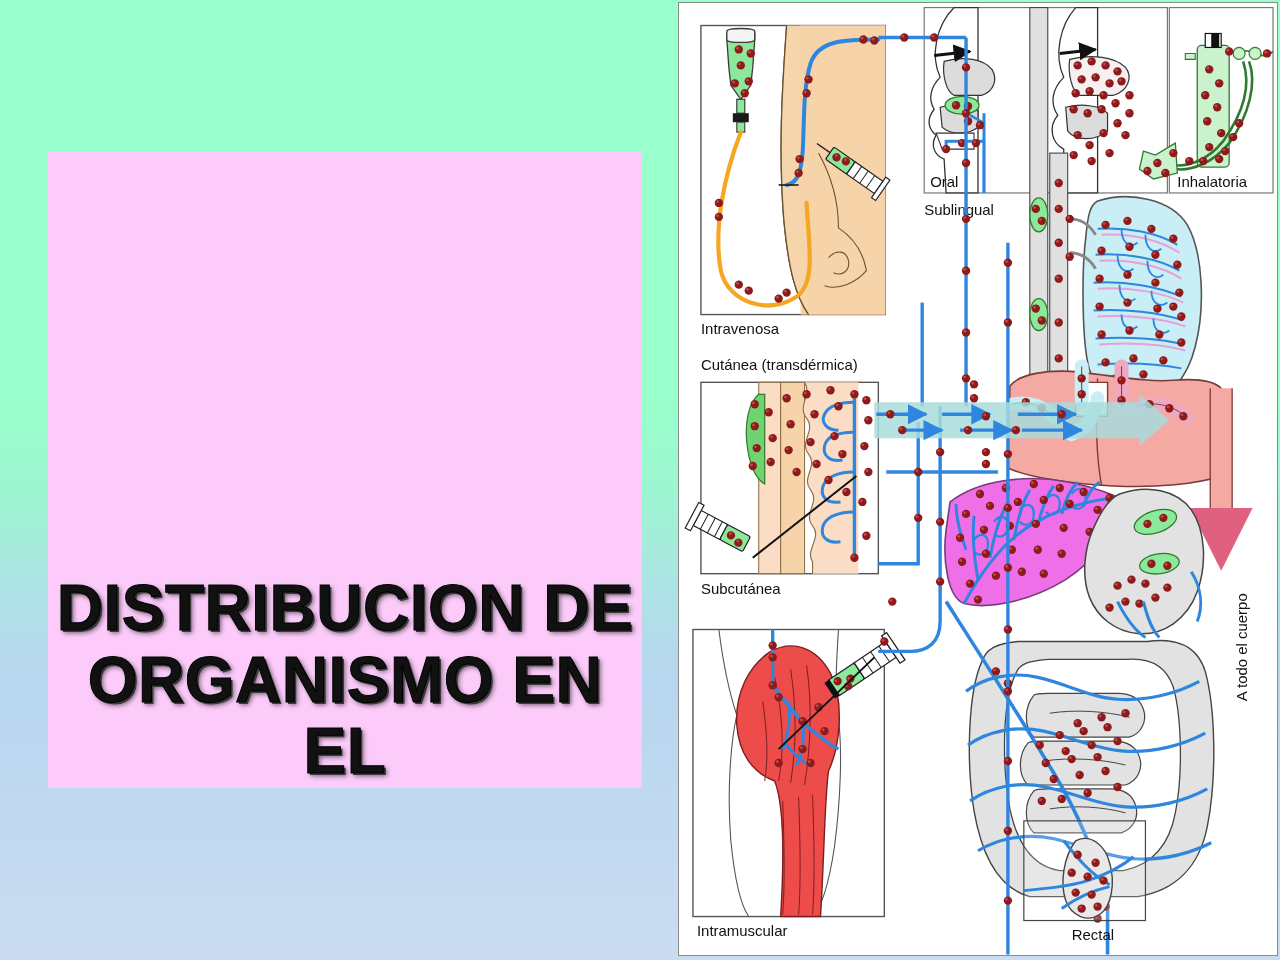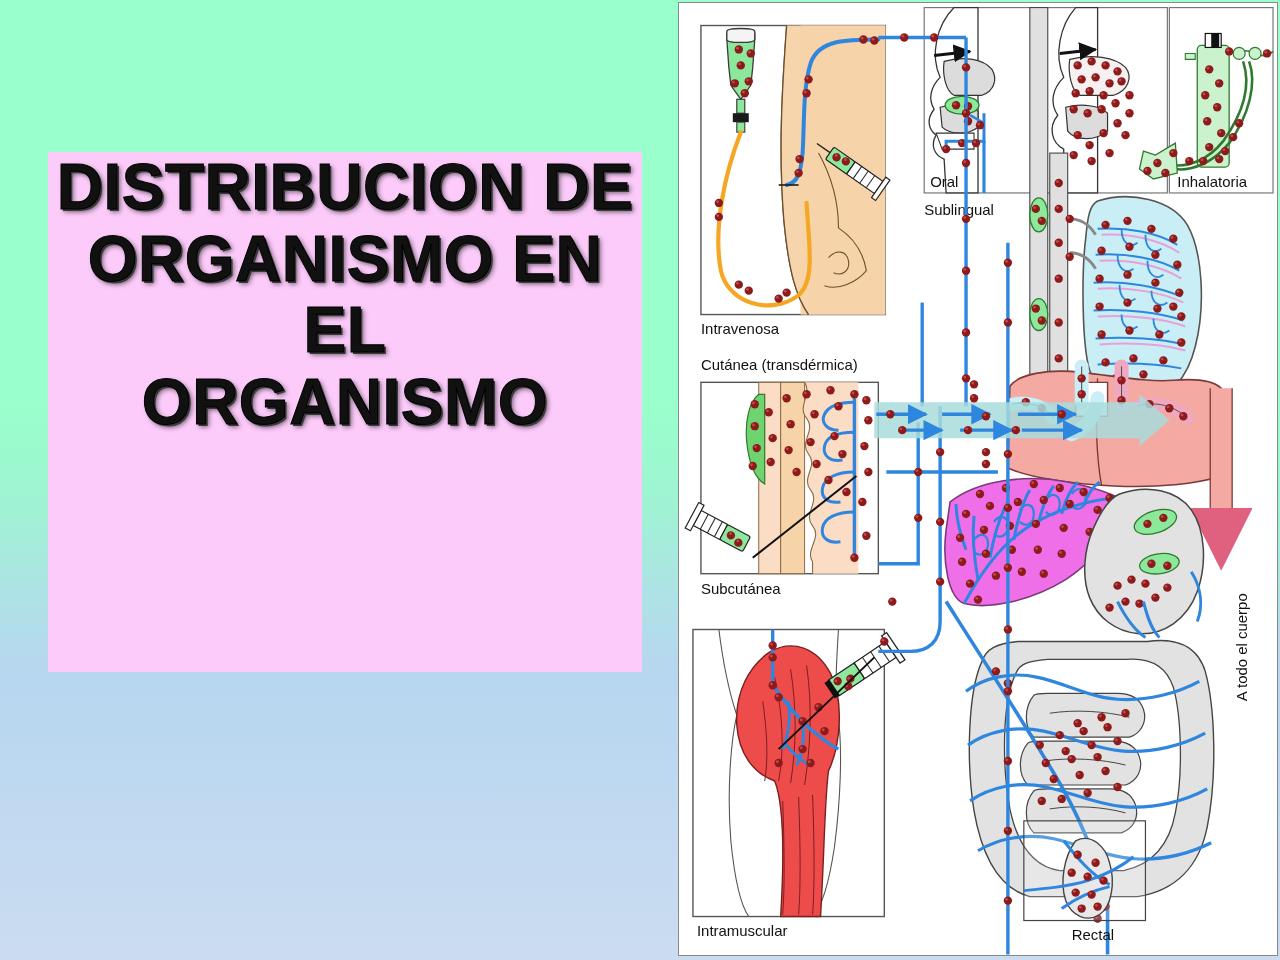--- a/index.html
+++ b/index.html
@@ -8,23 +8,23 @@
     width:1280px;height:960px;overflow:hidden;
     font-family:"Liberation Sans", sans-serif;
     background:linear-gradient(to bottom,
        #99ffcc 0%, #99ffcc 42%, #9ef4d2 52%,
        #aee2e6 62%, #b7d6ef 70%, #bdd8f1 80%, #cbdcf0 100%);
   }
   .slide{position:relative;width:1280px;height:960px;}
 
   
   .title-box{
-    position:absolute;left:48px;top:152px;width:594px;height:520px;
+    position:absolute;left:48px;top:152px;width:594px;height:636px;
     background:#fccbfa;
-    display:flex;align-items:flex-start;justify-content:center;
+    display:flex;align-items:flex-end;justify-content:center;
   }
   .title-text{
     text-align:center;
     font-family:"Liberation Sans", sans-serif;
     font-size:64px;font-weight:700;line-height:1.12;
     color:#111111;
     letter-spacing:0.5px;
     text-shadow:
        2px 2px 0 #3a3a3a,
        3px 3px 5px rgba(0,0,0,.55),
@@ -48,21 +48,20 @@
 </style>
 </head>
 <body>
 
 <div class="slide">
 
   <div class="title-box">
     <div class="title-text">
       <div>DISTRIBUCION DE</div>
       <div>ORGANISMO EN EL</div>
-      <div>ORGANISMO</div>
     </div>
   </div>
 
   <div class="diagram">
   <svg viewBox="0 0 600 954" xmlns="http://www.w3.org/2000/svg">
     <defs>
       <g id="dot">
         <circle r="4.2" fill="#8E1B1B"></circle>
         <circle r="1.4" cx="-1.3" cy="-1.3" fill="#c04a4a"></circle>
       </g>

